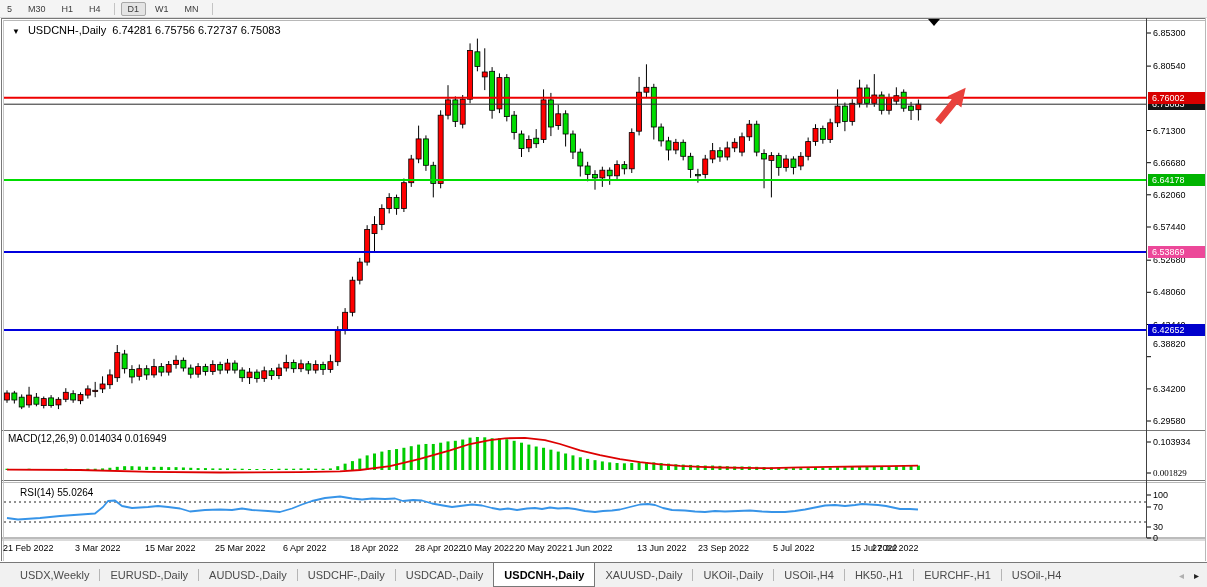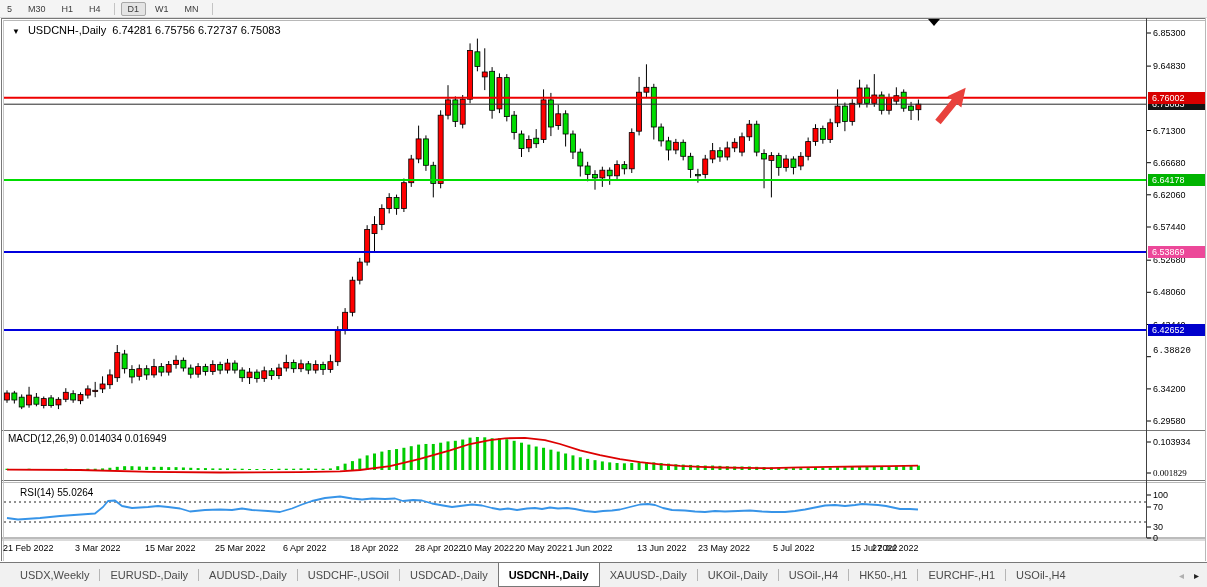--- a/index.html
+++ b/index.html
@@ -475,29 +475,29 @@
 
   <div class="pane-label" style="top:433px;">
     <span>MACD(12,26,9)</span> <span>0.014034 0.016949</span>
   </div>
   <div class="pane-label" style="top:487px;margin-left:12px;">
     <span>RSI(14)</span> <span>55.0264</span>
   </div>
 
   <div id="price-axis">
       <div class="axis-text" style="top: 28px;">6.85300</div>
-      <div class="axis-text" style="top: 61.1px;">9.64830</div>
+      <div class="axis-text" style="top: 61.1px;">6.80540</div>
       <div class="axis-text" style="top: 125.5px;">6.71300</div>
       <div class="axis-text" style="top: 157.7px;">6.66680</div>
       <div class="axis-text" style="top: 189.8px;">6.62060</div>
       <div class="axis-text" style="top: 222px;">6.57440</div>
       <div class="axis-text" style="top: 255.2px;">6.52680</div>
       <div class="axis-text" style="top: 287.3px;">6.48060</div>
       <div class="axis-text" style="top: 319.5px;">6.43440</div>
-      <div class="axis-text" style="top: 346px; font-family: Liberation Mono, monospace;">6.38820</div>
+      <div class="axis-text" style="top: 339px;">6.38820</div>
       <div class="axis-text" style="top: 383.9px;">6.34200</div>
       <div class="axis-text" style="top: 416px;">6.29580</div>
       <div class="axis-text" style="top: 437px;">0.103934</div>
       <div class="axis-text" style="top: 468px; font-family: Liberation Serif, serif;">0.001829</div>
       <div class="axis-text" style="top: 490px;">100</div>
       <div class="axis-text" style="top: 502px;">70</div>
       <div class="axis-text" style="top: 522px; text-align: center;">30</div>
       <div class="axis-text" style="top: 533px;">0</div>
       <div class="badge" style="top: 98.2px; background: rgb(20, 20, 20);">6.75083</div>
       <div class="badge" style="top: 174.1px; background: rgb(0, 180, 0);">6.64178</div>
@@ -510,34 +510,34 @@
       <div class="date-label" style="left: 75px;">3 Mar 2022</div>
       <div class="date-label" style="left: 145px;">15 Mar 2022</div>
       <div class="date-label" style="left: 215px;">25 Mar 2022</div>
       <div class="date-label" style="left: 283px;">6 Apr 2022</div>
       <div class="date-label" style="left: 350px;">18 Apr 2022</div>
       <div class="date-label" style="left: 415px;">28 Apr 2022</div>
       <div class="date-label" style="left: 462px;">10 May 2022</div>
       <div class="date-label" style="left: 515px;">20 May 2022</div>
       <div class="date-label" style="left: 568px;">1 Jun 2022</div>
       <div class="date-label" style="left: 637px;">13 Jun 2022</div>
-      <div class="date-label" style="left: 698px;">23 May 2022</div>
+      <div class="date-label" style="left: 698px;">23 Sep 2022</div>
       <div class="date-label" style="left: 773px;">5 Jul 2022</div>
       <div class="date-label" style="left: 828px; margin-left: 23px;">15 Jul 2022</div>
       <div class="date-label" style="left: 872px;">27 Jul 2022</div>
     </div>
 
   <div class="tabbar" id="tabbar">
       <div class="tab">USDX,Weekly</div>
       <div class="tab-div"></div>
       <div class="tab">EURUSD-,Daily</div>
       <div class="tab-div"></div>
       <div class="tab">AUDUSD-,Daily</div>
       <div class="tab-div"></div>
-      <div class="tab">USDCHF-,USOil</div>
+      <div class="tab">USDCHF-,Daily</div>
       <div class="tab-div"></div>
       <div class="tab">USDCAD-,Daily</div>
       <div class="tab active">USDCNH-,Daily</div>
       <div class="tab">XAUUSD-,Daily</div>
       <div class="tab-div"></div>
       <div class="tab">UKOil-,Daily</div>
       <div class="tab-div"></div>
       <div class="tab">USOil-,H4</div>
       <div class="tab-div"></div>
       <div class="tab">HK50-,H1</div>

